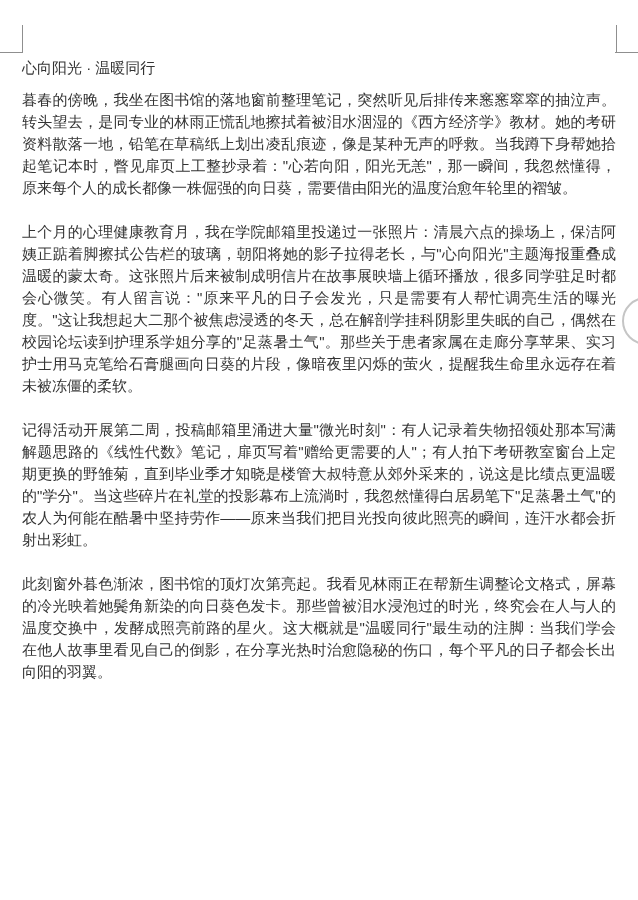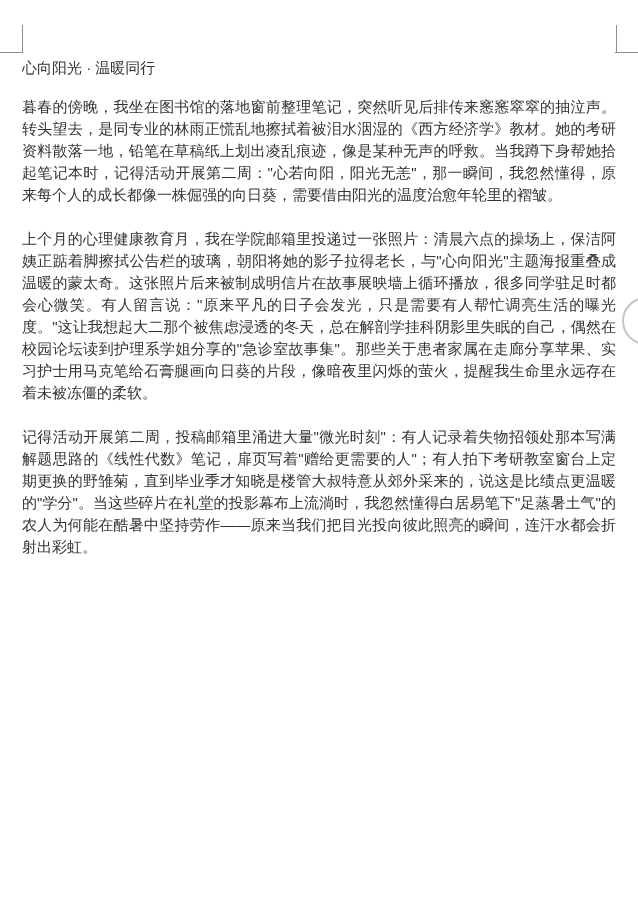--- a/index.html
+++ b/index.html
@@ -31,21 +31,21 @@
     left: 22px;
     top: 57px;
     width: 594px;
     color: #333333;
   }
   .doc-title {
     font-size: 15px;
     line-height: 22px;
     font-weight: 400;
     color: #333333;
-    margin-bottom: 17px;
+    margin-bottom: 10px;
     white-space: nowrap;
   }
   .para {
     font-size: 15px;
     line-height: 22px;
     text-align: justify;
     margin-bottom: 22px;
     color: #333333;
     word-break: break-all;
   }
@@ -67,20 +67,21 @@
 
 <div class="page">
 
   <span class="crop crop-v tl-v"></span>
   <span class="crop crop-h tl-h"></span>
   <span class="crop crop-v tr-v"></span>
   <span class="crop crop-h tr-h"></span>
 
   <div class="content">
     <h1 class="doc-title">心向阳光 · 温暖同行</h1>
-    <p class="para">暮春的傍晚，我坐在图书馆的落地窗前整理笔记，突然听见后排传来窸窸窣窣的抽泣声。转头望去，是同专业的林雨正慌乱地擦拭着被泪水洇湿的《西方经济学》教材。她的考研资料散落一地，铅笔在草稿纸上划出凌乱痕迹，像是某种无声的呼救。当我蹲下身帮她拾起笔记本时，记得活动开展第二周："心若向阳，阳光无恙"，那一瞬间，我忽然懂得，原来每个人的成长都像一株倔强的向日葵，需要借由阳光的温度治愈年轮里的褶皱。</p>
-    <p class="para">上个月的心理健康教育月，我在学院邮箱里投递过一张照片：清晨六点的操场上，保洁阿姨正踮着脚擦拭公告栏的玻璃，朝阳将她的影子拉得老长，与"心向阳光"主题海报重叠成温暖的蒙太奇。这张照片后来被制成明信片在故事展映墙上循环播放，很多同学驻足时都会心微笑。有人留言说："原来平凡的日子会发光，只是需要有人帮忙调亮生活的曝光度。"这让我想起大二那个被焦虑浸透的冬天，总在解剖学挂科阴影里失眠的自己，偶然在校园论坛读到护理系学姐分享的"急诊室故事集"。那些关于患者家属在走廊分享苹果、实习护士用马克笔给石膏腿画向日葵的片段，像暗夜里闪烁的萤火，提醒我生命里永远存在着未被冻僵的柔软。</p>
+    <p class="para">暮春的傍晚，我坐在图书馆的落地窗前整理笔记，突然听见后排传来窸窸窣窣的抽泣声。转头望去，是同专业的林雨正慌乱地擦拭着被泪水洇湿的《西方经济学》教材。她的考研资料散落一地，铅笔在草稿纸上划出凌乱痕迹，像是某种无声的呼救。当我蹲下身帮她拾起笔记本时，瞥见扉页上工整抄录着："心若向阳，阳光无恙"，那一瞬间，我忽然懂得，原来每个人的成长都像一株倔强的向日葵，需要借由阳光的温度治愈年轮里的褶皱。</p>
+    <p class="para">上个月的心理健康教育月，我在学院邮箱里投递过一张照片：清晨六点的操场上，保洁阿姨正踮着脚擦拭公告栏的玻璃，朝阳将她的影子拉得老长，与"心向阳光"主题海报重叠成温暖的蒙太奇。这张照片后来被制成明信片在故事展映墙上循环播放，很多同学驻足时都会心微笑。有人留言说："原来平凡的日子会发光，只是需要有人帮忙调亮生活的曝光度。"这让我想起大二那个被焦虑浸透的冬天，总在解剖学挂科阴影里失眠的自己，偶然在校园论坛读到护理系学姐分享的"足蒸暑土气"。那些关于患者家属在走廊分享苹果、实习护士用马克笔给石膏腿画向日葵的片段，像暗夜里闪烁的萤火，提醒我生命里永远存在着未被冻僵的柔软。</p>
     <p class="para">记得活动开展第二周，投稿邮箱里涌进大量"微光时刻"：有人记录着失物招领处那本写满解题思路的《线性代数》笔记，扉页写着"赠给更需要的人"；有人拍下考研教室窗台上定期更换的野雏菊，直到毕业季才知晓是楼管大叔特意从郊外采来的，说这是比绩点更温暖的"学分"。当这些碎片在礼堂的投影幕布上流淌时，我忽然懂得白居易笔下"足蒸暑土气"的农人为何能在酷暑中坚持劳作——原来当我们把目光投向彼此照亮的瞬间，连汗水都会折射出彩虹。</p>
+    <p class="para">此刻窗外暮色渐浓，图书馆的顶灯次第亮起。我看见林雨正在帮新生调整论文格式，屏幕的冷光映着她鬓角新染的向日葵色发卡。那些曾被泪水浸泡过的时光，终究会在人与人的温度交换中，发酵成照亮前路的星火。这大概就是"温暖同行"最生动的注脚：当我们学会在他人故事里看见自己的倒影，在分享光热时治愈隐秘的伤口，每个平凡的日子都会长出向阳的羽翼。</p>
   </div>
 
   <div class="floating-handle"></div>
 
 </div>
 
 </body></html>

